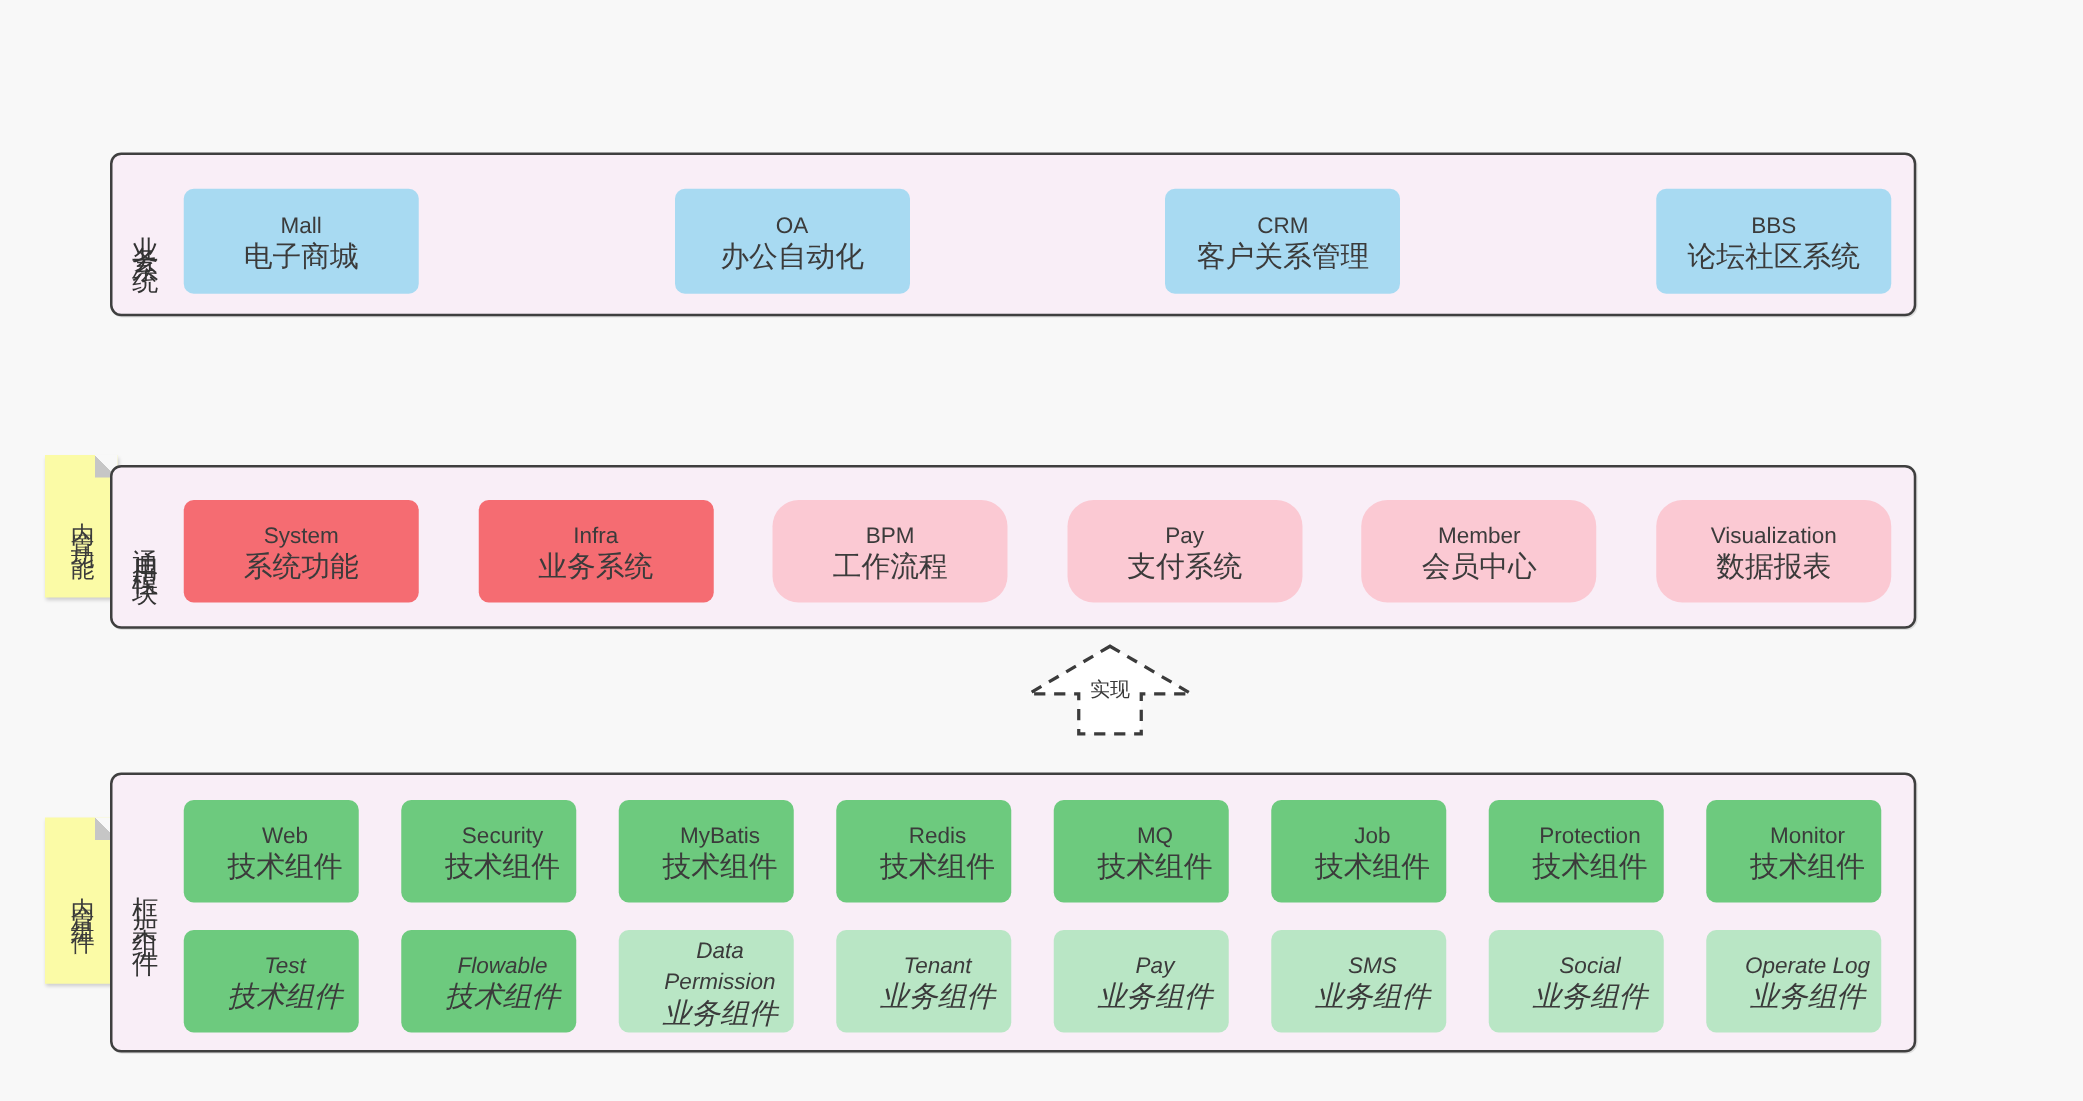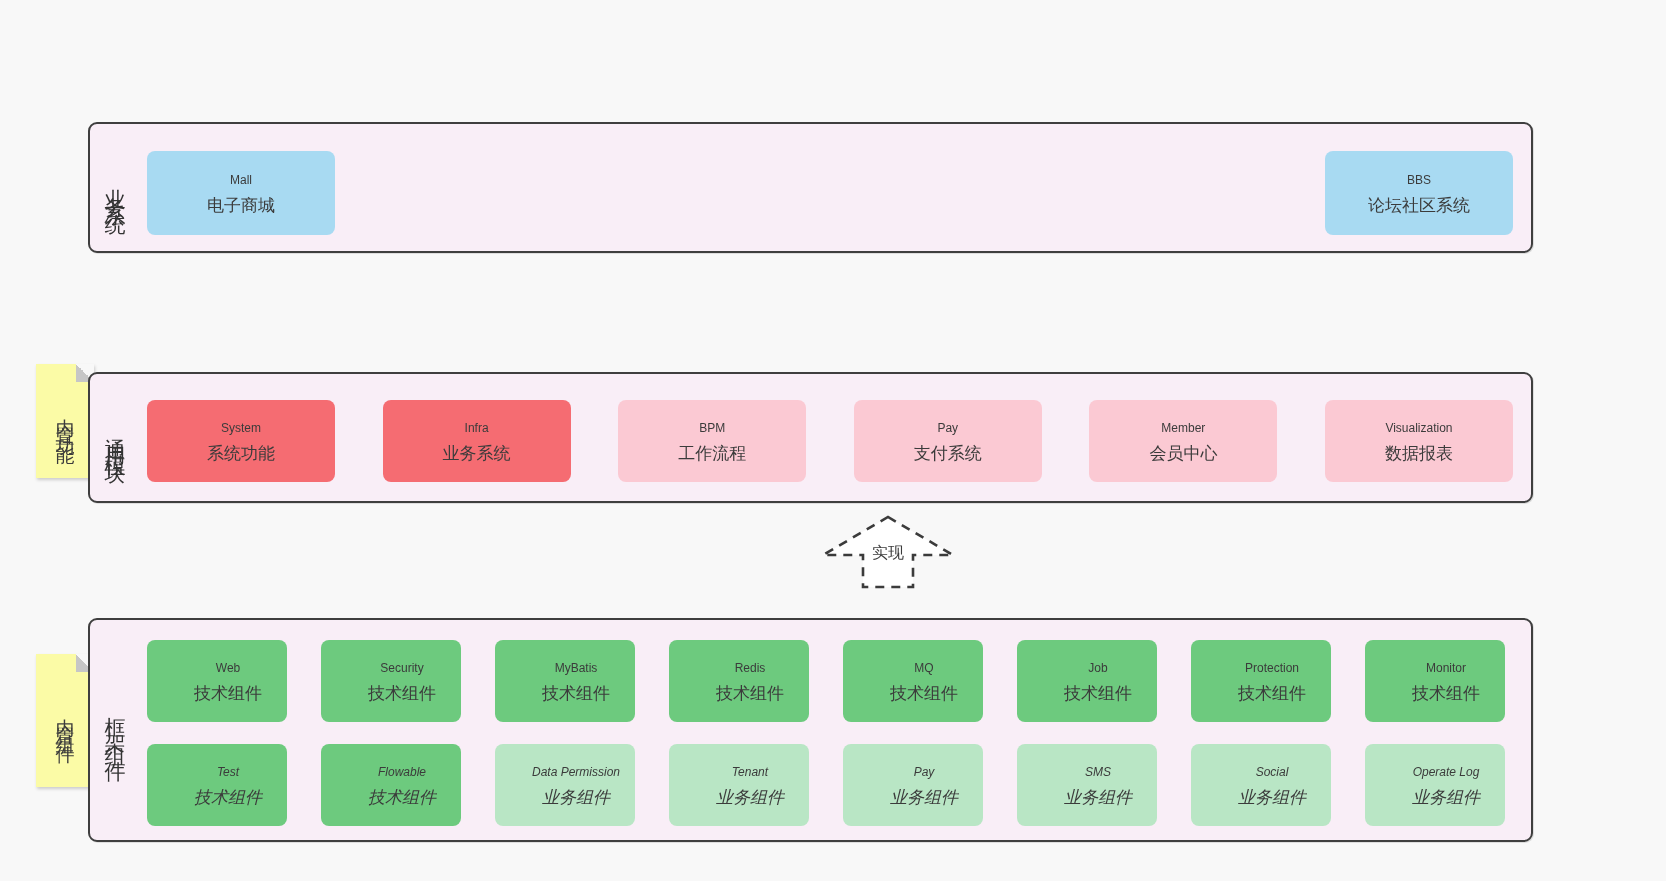--- a/index.html
+++ b/index.html
@@ -37,25 +37,25 @@
   #row-fw-1     { top:20px;  height:82px; right:26px; }
   #row-fw-2     { top:124px; height:82px; right:26px;font-style:italic; }
 
   .box {
     box-sizing:border-box; border-radius:8px;
     display:flex; flex-direction:column; align-items:center; justify-content:center;
     text-align:center; line-height:25px; padding:2px 5px;
   }
   .box-wide   { width:188px; }
   .box-narrow { width:140px;padding-left:27px; }
-  .box-name { font-size:12px; }
-  .box-desc { font-size:17px; }
+  .box-name { font-size:18px; }
+  .box-desc { font-size:23px; }
   .v-blue        { background:var(--blue,#a8daf2); }
   .v-red         { background:var(--red,#f56c72); }
-  .v-pink        { background:var(--pink,#fbc9d3); }
+  .v-pink        { background:var(--pink,#fbc9d3);border-radius:21px; }
   .v-green       { background:var(--green,#6dca7e); }
   .v-green-light { background:var(--green_light,#b9e6c5); }
 
   .note {
     position:absolute; left:36px; width:58px; z-index:0;
     background:var(--yellow,#fbfba6);
     display:flex; align-items:center; justify-content:center;
     box-shadow:1px 2px 3px rgba(0,0,0,0.18);
   }
   .note::after {
@@ -94,20 +94,28 @@
   </div>
 
   <div class="band" id="band-business">
     <div class="band-label">业务系统</div>
     <div class="brow" id="row-business">
       <div class="box box-wide v-blue">
         <span class="box-name">Mall</span>
         <span class="box-desc">电子商城</span>
       </div>
       <div class="box box-wide v-blue">
+        <span class="box-name">OA</span>
+        <span class="box-desc">办公自动化</span>
+      </div>
+      <div class="box box-wide v-blue">
+        <span class="box-name">CRM</span>
+        <span class="box-desc">客户关系管理</span>
+      </div>
+      <div class="box box-wide v-blue">
         <span class="box-name">BBS</span>
         <span class="box-desc">论坛社区系统</span>
       </div>
     </div>
   </div>
 
 
   <div class="band" id="band-common">
     <div class="band-label">通用模块</div>
     <div class="brow" id="row-common">

